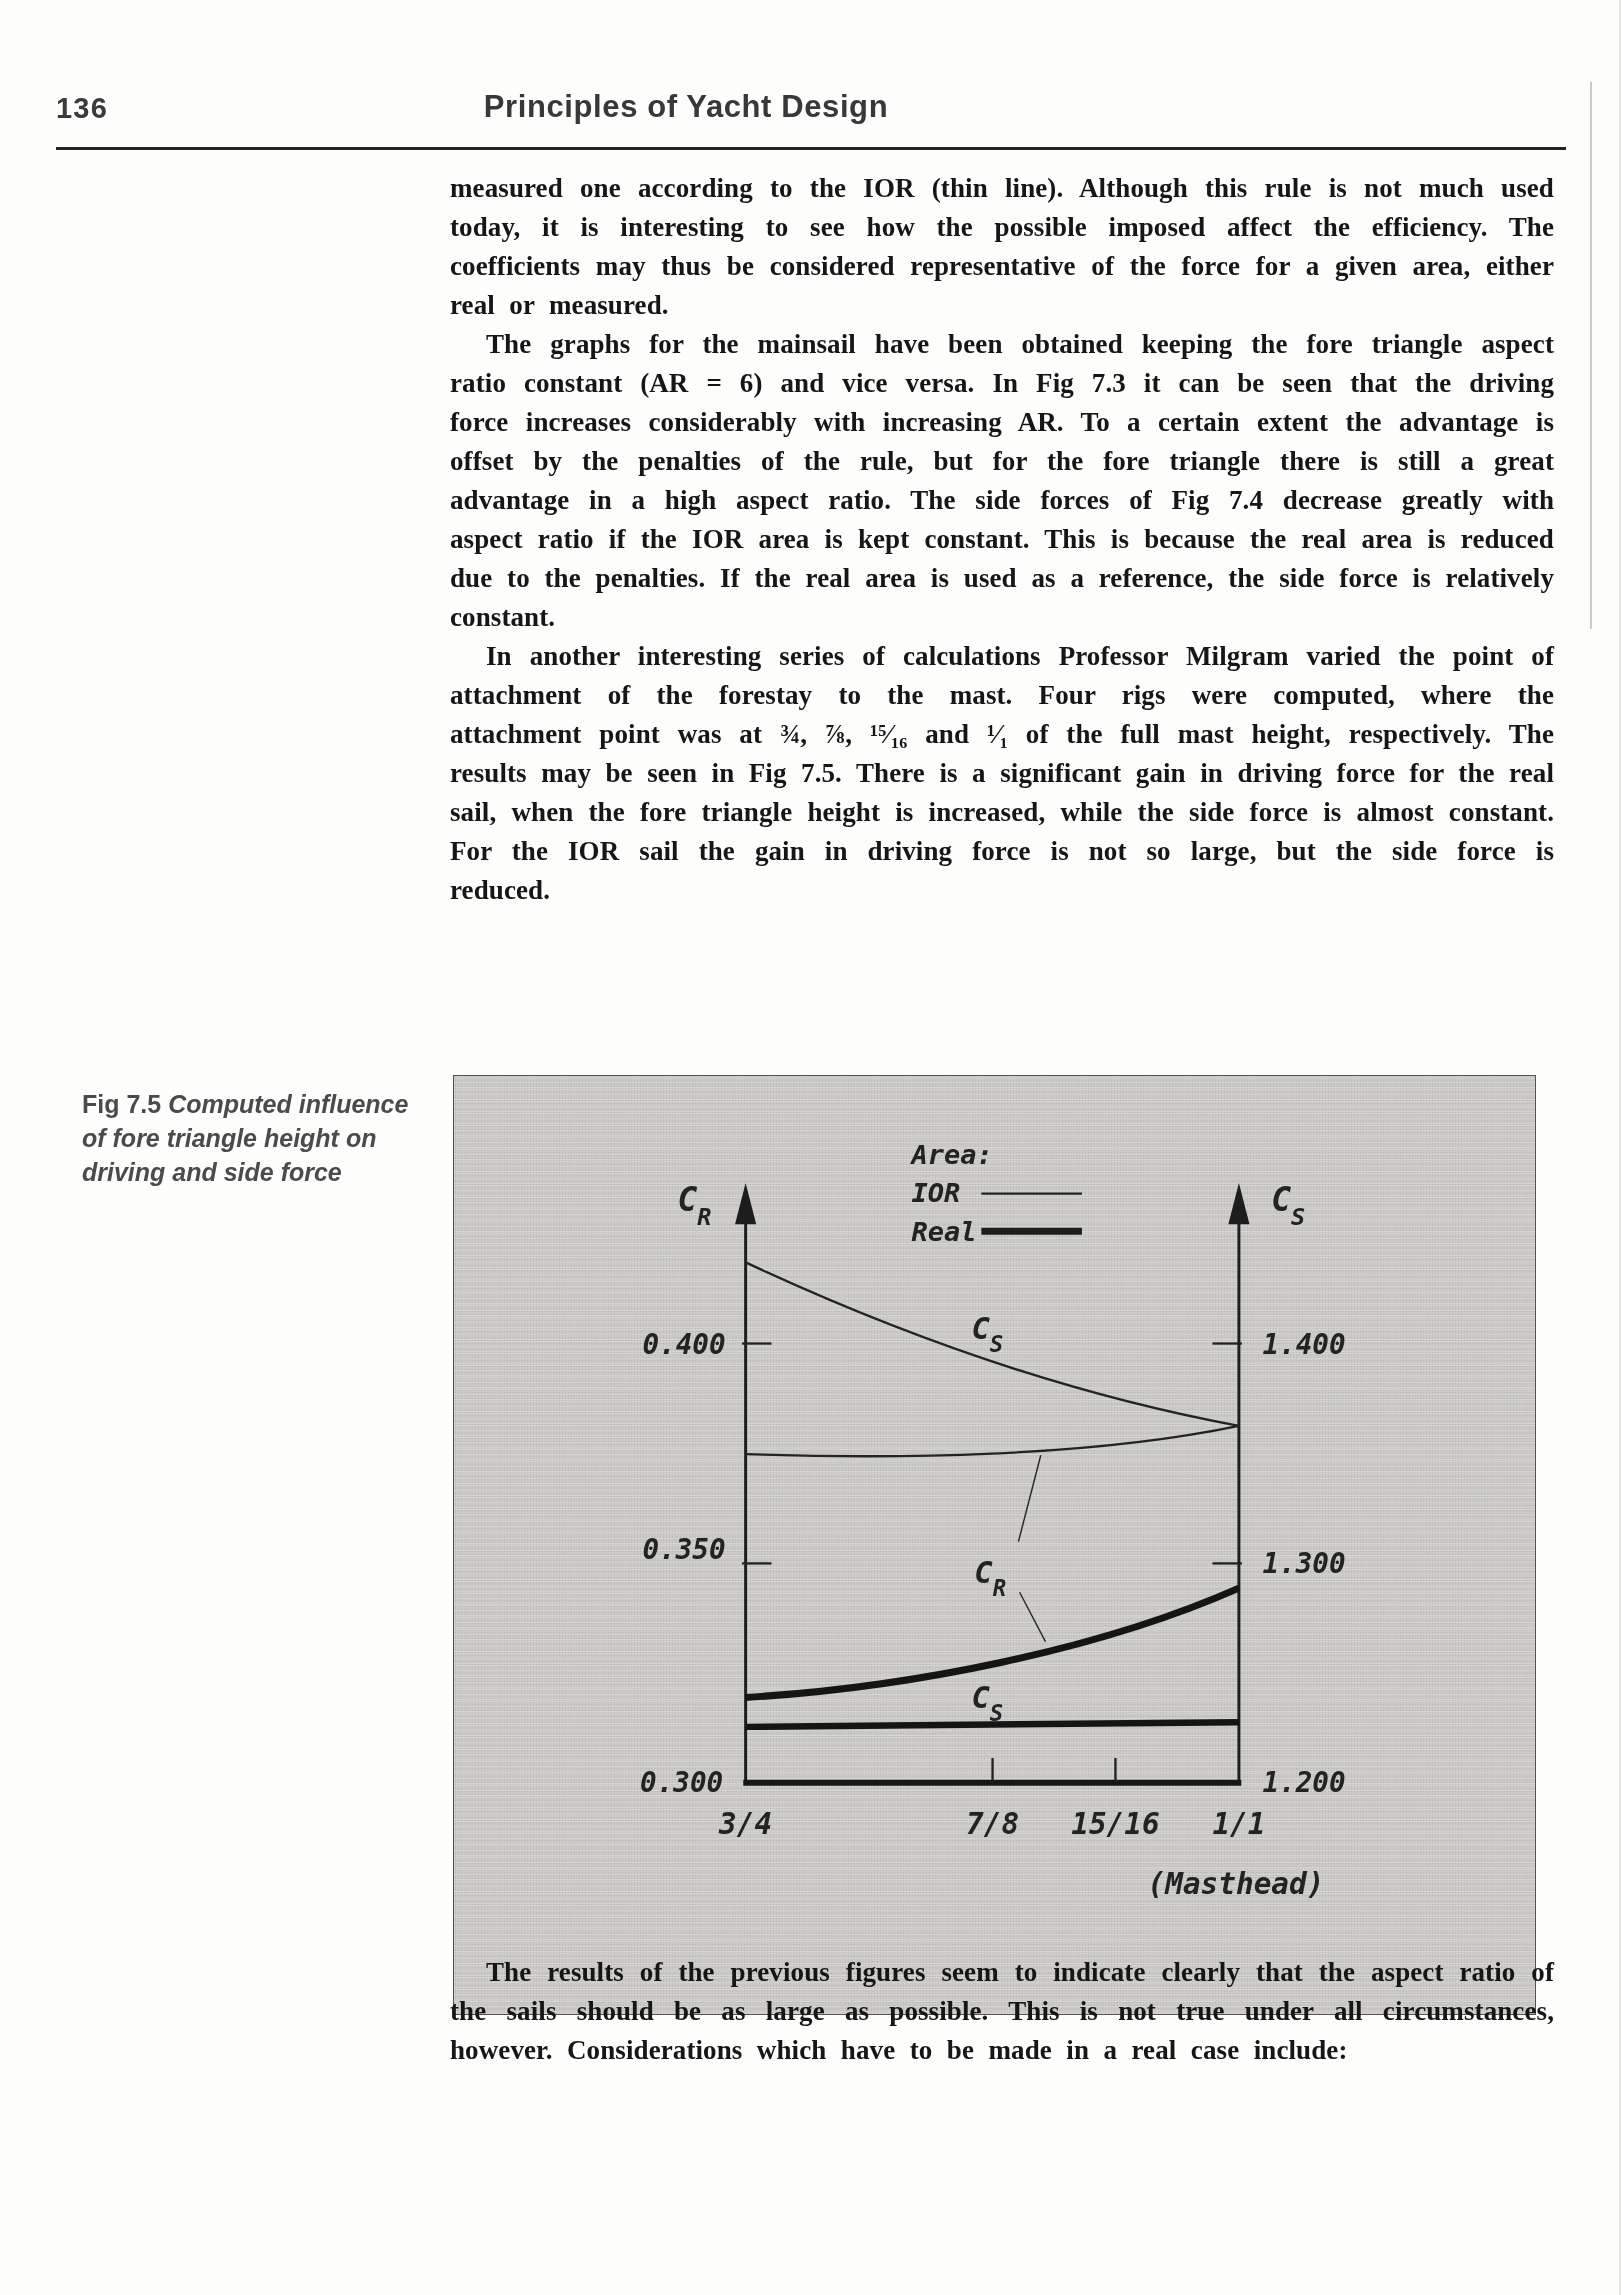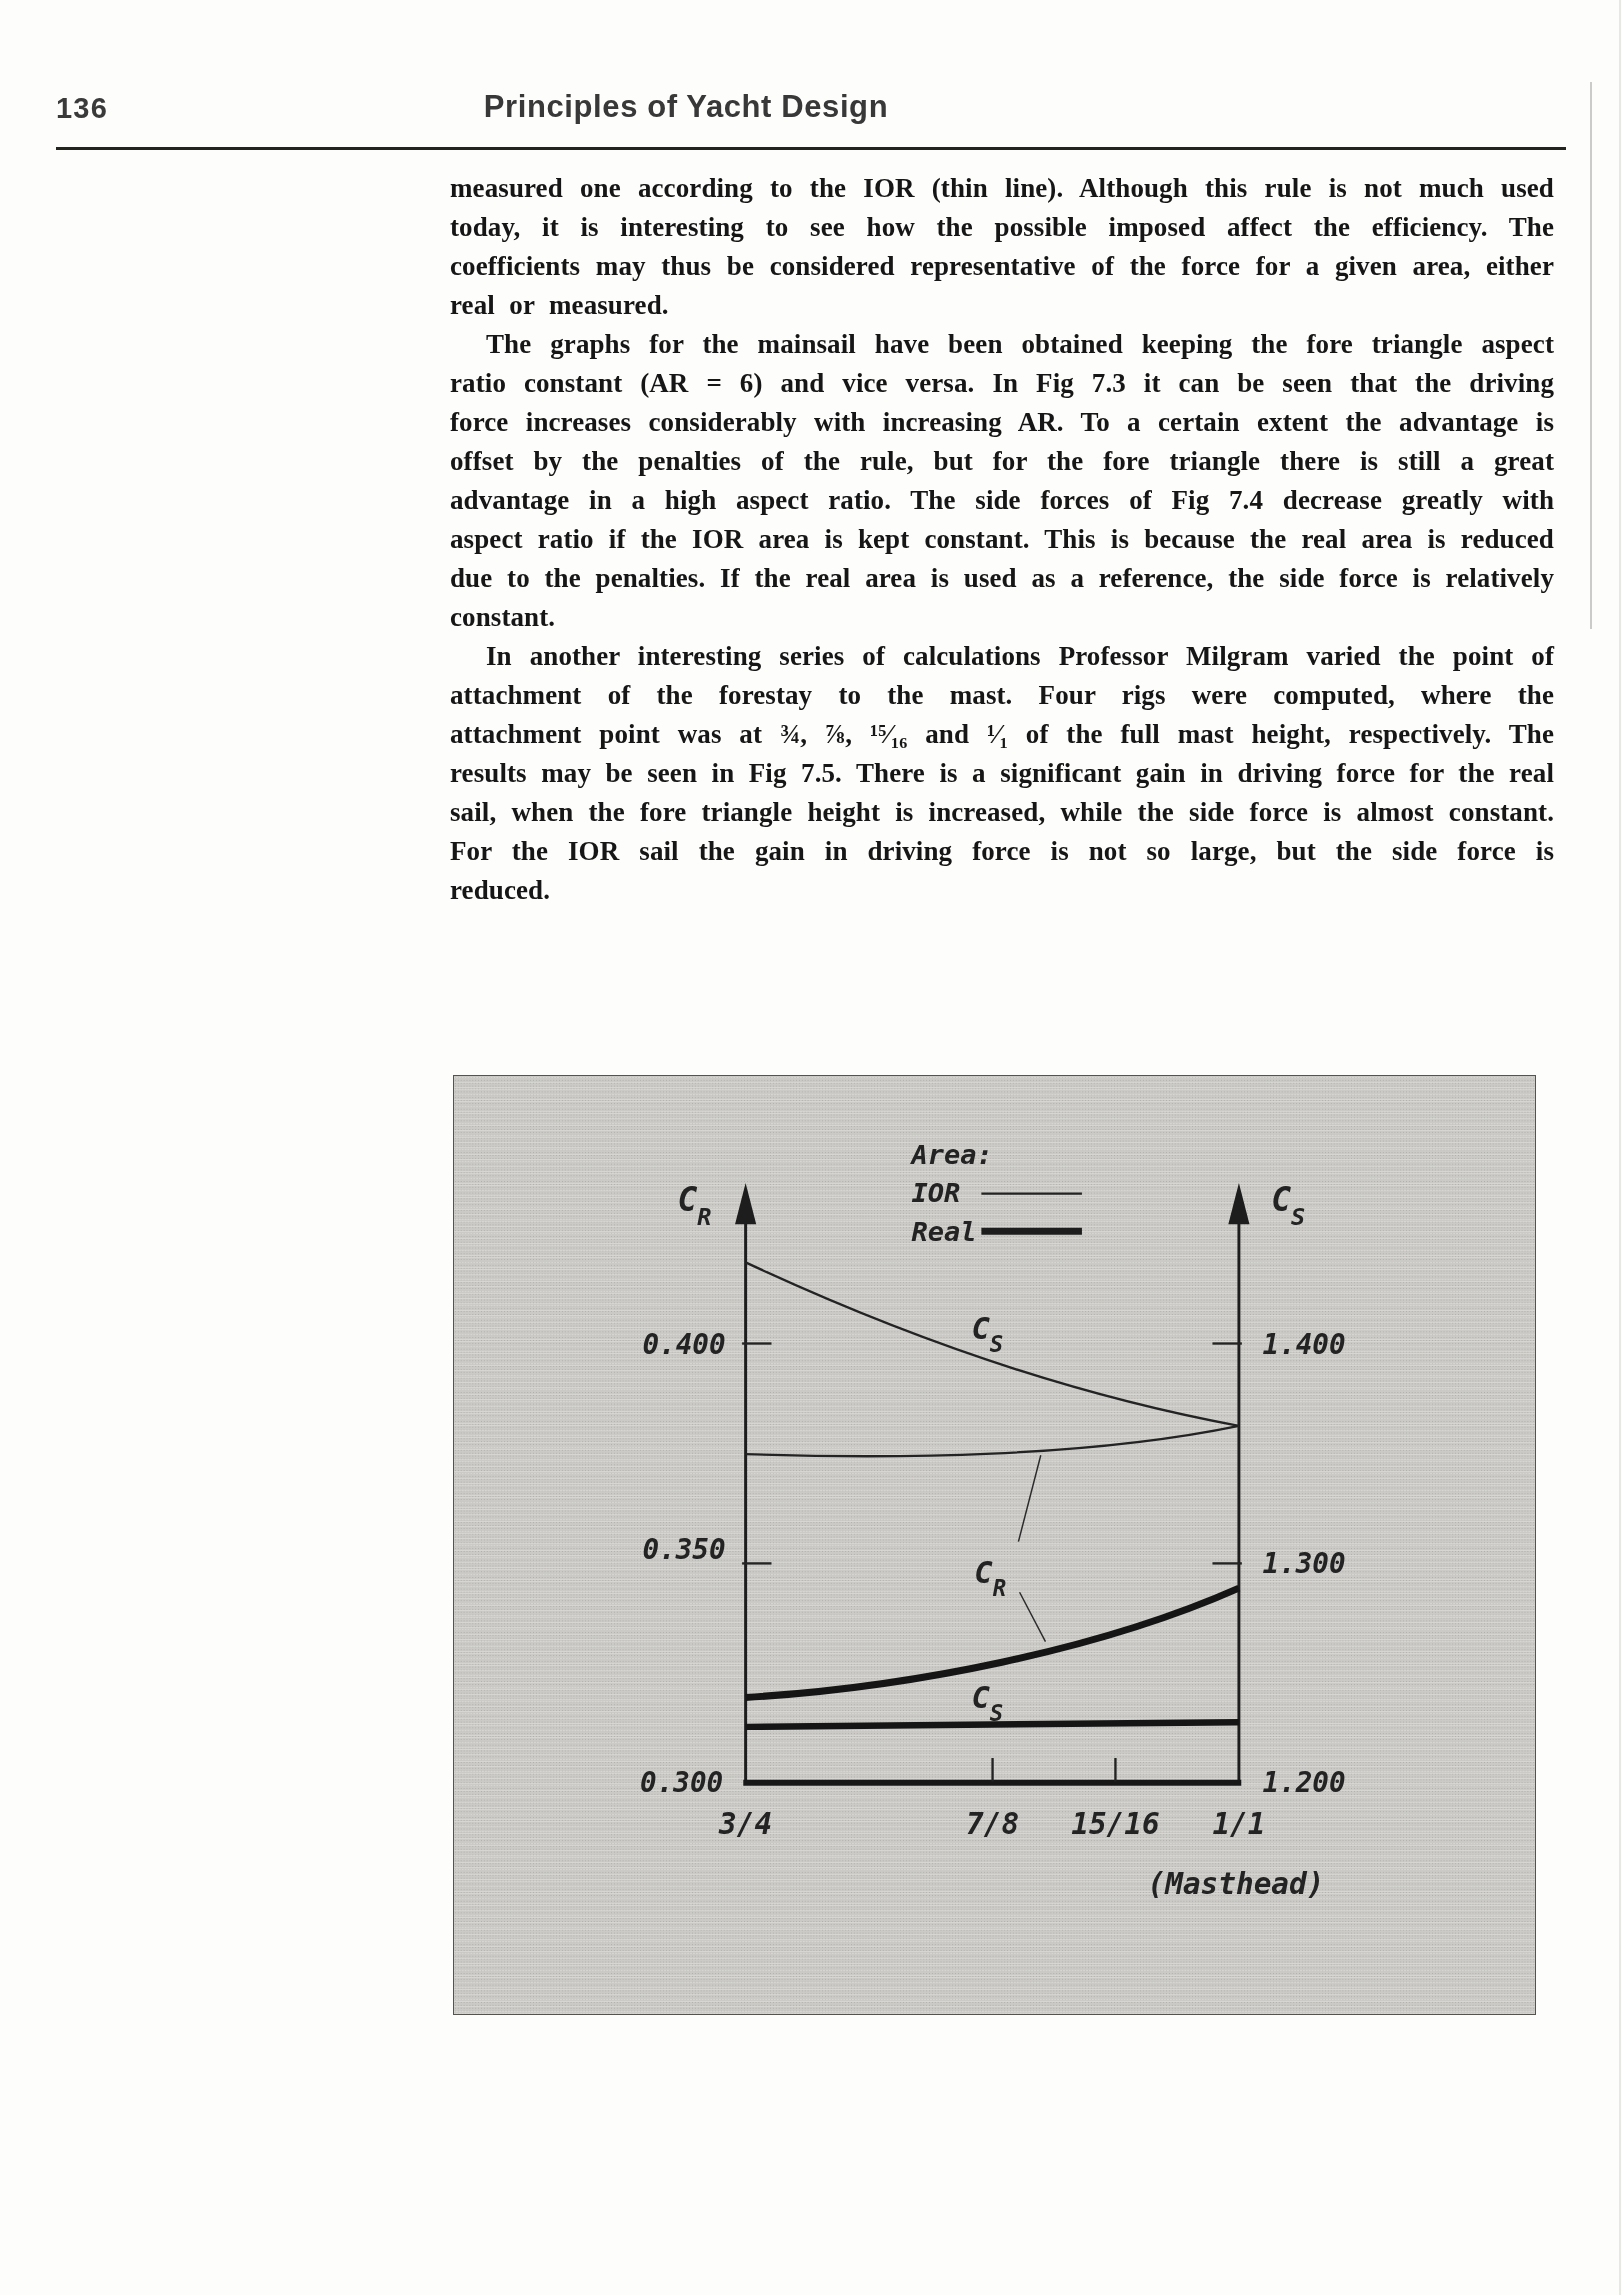--- a/index.html
+++ b/index.html
@@ -46,20 +46,24 @@
   <div class="pagenum">136</div>
   <div class="headtitle">Principles of Yacht Design</div>
   <div class="rule"></div>
 
   <div class="bodytext block1">
     <p>measured one according to the IOR (thin line). Although this rule is not much used today, it is interesting to see how the possible imposed affect the efficiency. The coefficients may thus be considered representative of the force for a given area, either real or measured.</p>
     <p class="indent">The graphs for the mainsail have been obtained keeping the fore triangle aspect ratio constant (AR = 6) and vice versa. In Fig 7.3 it can be seen that the driving force increases considerably with increasing AR. To a certain extent the advantage is offset by the penalties of the rule, but for the fore triangle there is still a great advantage in a high aspect ratio. The side forces of Fig 7.4 decrease greatly with aspect ratio if the IOR area is kept constant. This is because the real area is reduced due to the penalties. If the real area is used as a reference, the side force is relatively constant.</p>
     <p class="indent">In another interesting series of calculations Professor Milgram varied the point of attachment of the forestay to the mast. Four rigs were computed, where the attachment point was at ¾, ⅞, ¹⁵⁄₁₆ and ¹⁄₁ of the full mast height, respectively. The results may be seen in Fig 7.5. There is a significant gain in driving force for the real sail, when the fore triangle height is increased, while the side force is almost constant. For the IOR sail the gain in driving force is not so large, but the side force is reduced.</p>
   </div>
 
+  <div class="caption">
+    <span class="fig">Fig 7.5</span>
+    <span class="desc">Computed influence of fore triangle height on driving and side force</span>
+  </div>
 
   <div class="figurebox">
     <svg width="1083" height="849" viewBox="0 0 1842 1444">
 
       <text class="chart-text" x="778" y="150" font-size="46">Area:</text>
       <text class="chart-text" x="778" y="215" font-size="46">IOR</text>
       <line x1="897" y1="200" x2="1068" y2="200" stroke="#232323" stroke-width="4"></line>
       <text class="chart-text" x="778" y="280" font-size="46">Real</text>
       <line x1="897" y1="264" x2="1068" y2="264" stroke="#1d1d1d" stroke-width="12"></line>
 
@@ -98,17 +102,20 @@
       <path d="M 496 1107 L 1335 1099" fill="none" stroke="#151515" stroke-width="11"></path>
 
       <text class="chart-text" x="880" y="448" font-size="52"><tspan>C</tspan><tspan dy="22" font-size="38">S</tspan></text>
       <text class="chart-text" x="885" y="862" font-size="52"><tspan>C</tspan><tspan dy="22" font-size="38">R</tspan></text>
       <line x1="960" y1="792" x2="998" y2="645" stroke="#2b2b2b" stroke-width="2.5"></line>
       <line x1="962" y1="878" x2="1006" y2="962" stroke="#2b2b2b" stroke-width="2.5"></line>
       <text class="chart-text" x="880" y="1075" font-size="52"><tspan>C</tspan><tspan dy="22" font-size="38">S</tspan></text>
     </svg>
   </div>
 
+  <div class="bodytext block2">
+    <p class="indent">The results of the previous figures seem to indicate clearly that the aspect ratio of the sails should be as large as possible. This is not true under all circumstances, however. Considerations which have to be made in a real case include:</p>
+  </div>
 
   <div class="edge1"></div>
   <div class="edge2"></div>
 </div>
 
 
 </body></html>

